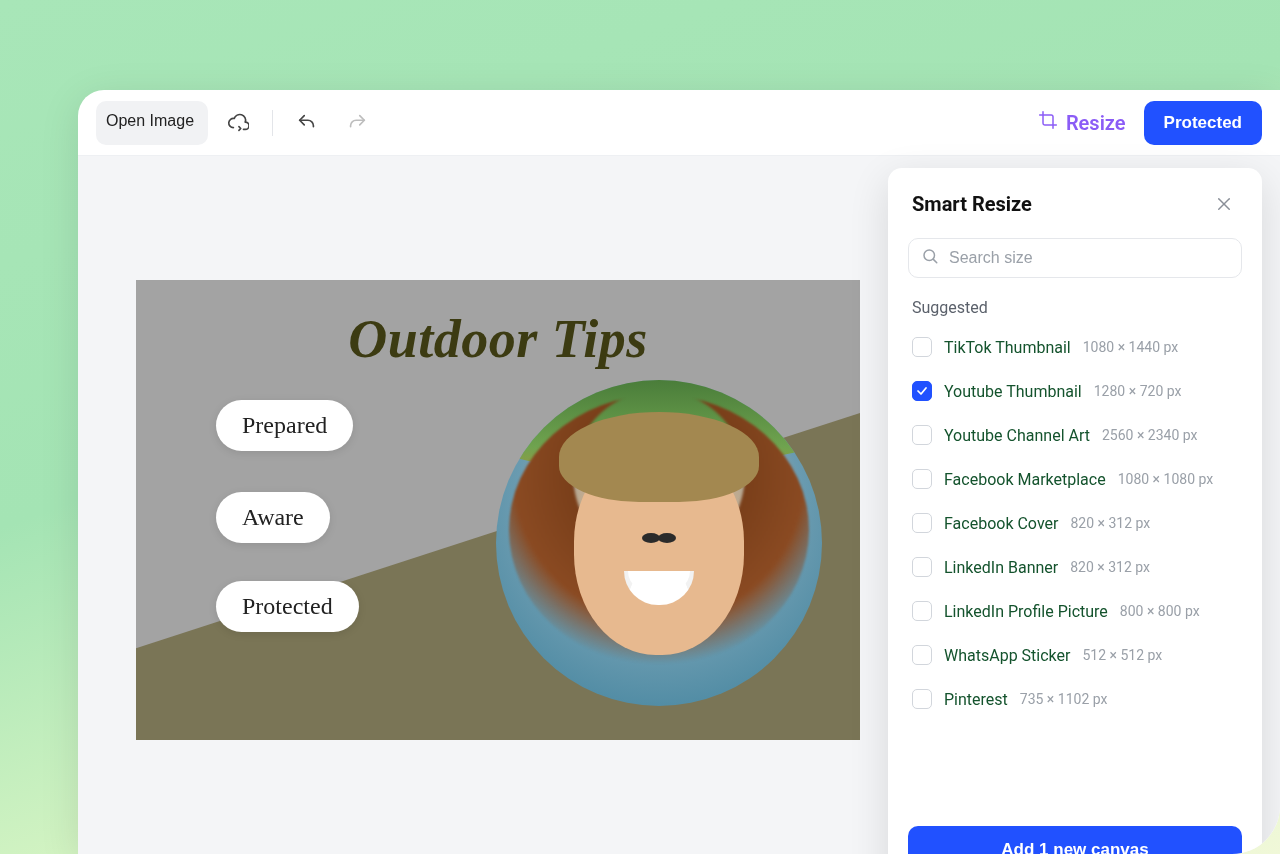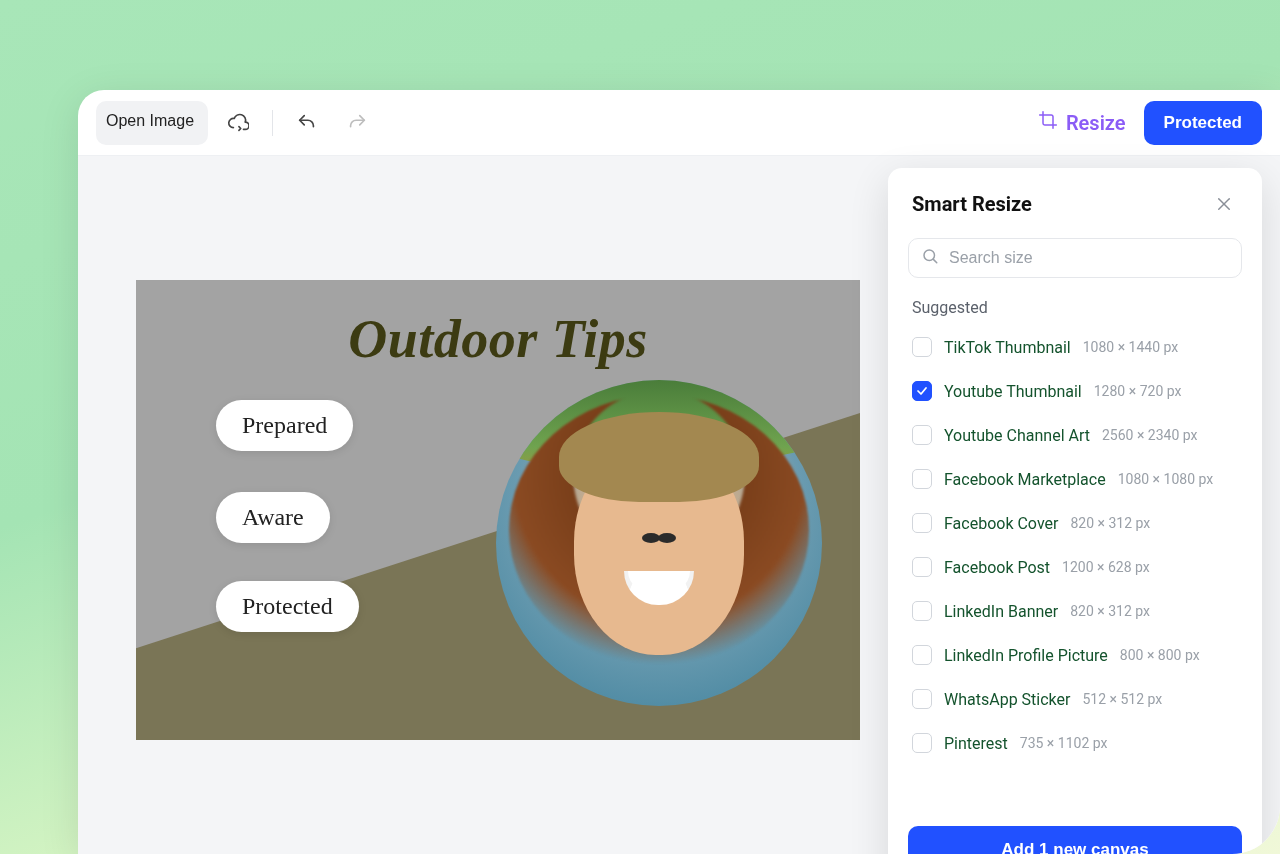--- a/index.html
+++ b/index.html
@@ -369,25 +369,20 @@
               <span class="name">Facebook Marketplace</span>
               <span class="dims">1080 × 1080 px</span>
             </div>
             <div class="opt">
               <span class="cb"></span>
               <span class="name">Facebook Cover</span>
               <span class="dims">820 × 312 px</span>
             </div>
             <div class="opt">
               <span class="cb"></span>
-              <span class="name">Facebook Post</span>
-              <span class="dims">1200 × 628 px</span>
-            </div>
-            <div class="opt">
-              <span class="cb"></span>
               <span class="name">LinkedIn Banner</span>
               <span class="dims">820 × 312 px</span>
             </div>
             <div class="opt">
               <span class="cb"></span>
               <span class="name">LinkedIn Profile Picture</span>
               <span class="dims">800 × 800 px</span>
             </div>
             <div class="opt">
               <span class="cb"></span>

